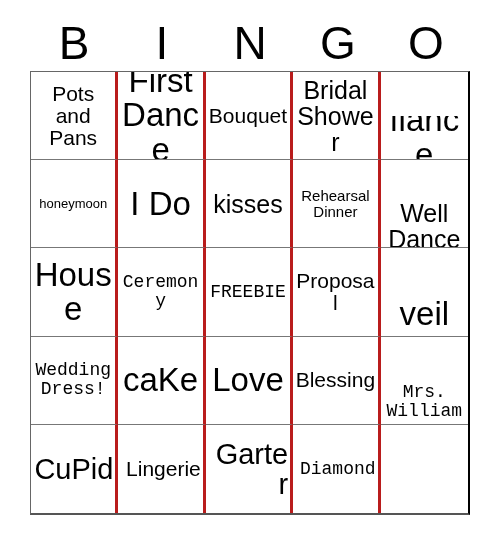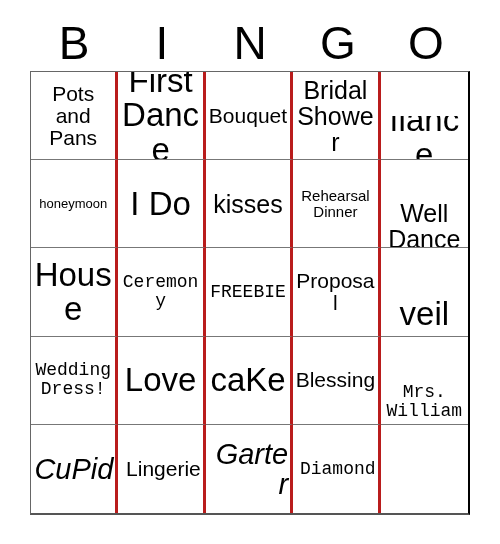--- a/index.html
+++ b/index.html
@@ -76,21 +76,21 @@
     text-align: right;
   }
   .cell-text {
     display: block;
     width: 100%;
     line-height: 1.04;
     word-wrap: break-word;
   }
   
   .fs-xxl { font-size: 33px; }
-  .fs-xl  { font-size: 29px; font-style: italic; }
+  .fs-xl  { font-size: 29px; }
   .fs-l   { font-size: 25px; }
   .fs-m   { font-size: 21px; }
   .fs-s   { font-size: 18px; font-family: Liberation Mono, monospace; }
   .fs-xs  { font-size: 15px; }
   .fs-xxs { font-size: 13px; }
 </style>
 </head>
 <body>
 
 <div id="card">
@@ -149,24 +149,24 @@
         <span class="cell-text fs-m">Proposal</span>
       </div>
     <div class="cell">
         <span class="cell-text fs-xxl">veil</span>
       </div>
 
     <div class="cell">
         <span class="cell-text fs-s">Wedding Dress!</span>
       </div>
     <div class="cell">
-        <span class="cell-text fs-xxl">Love</span>
+        <span class="cell-text fs-xxl">caKe</span>
       </div>
     <div class="cell">
-        <span class="cell-text fs-xxl">caKe</span>
+        <span class="cell-text fs-xxl">Love</span>
       </div>
     <div class="cell">
         <span class="cell-text fs-m">Blessing</span>
       </div>
 
     <div class="cell">
         <span class="cell-text fs-s">Mr. &amp; Mrs. Williams</span>
       </div>
     <div class="cell">
         <span class="cell-text fs-xl">CuPid</span>

